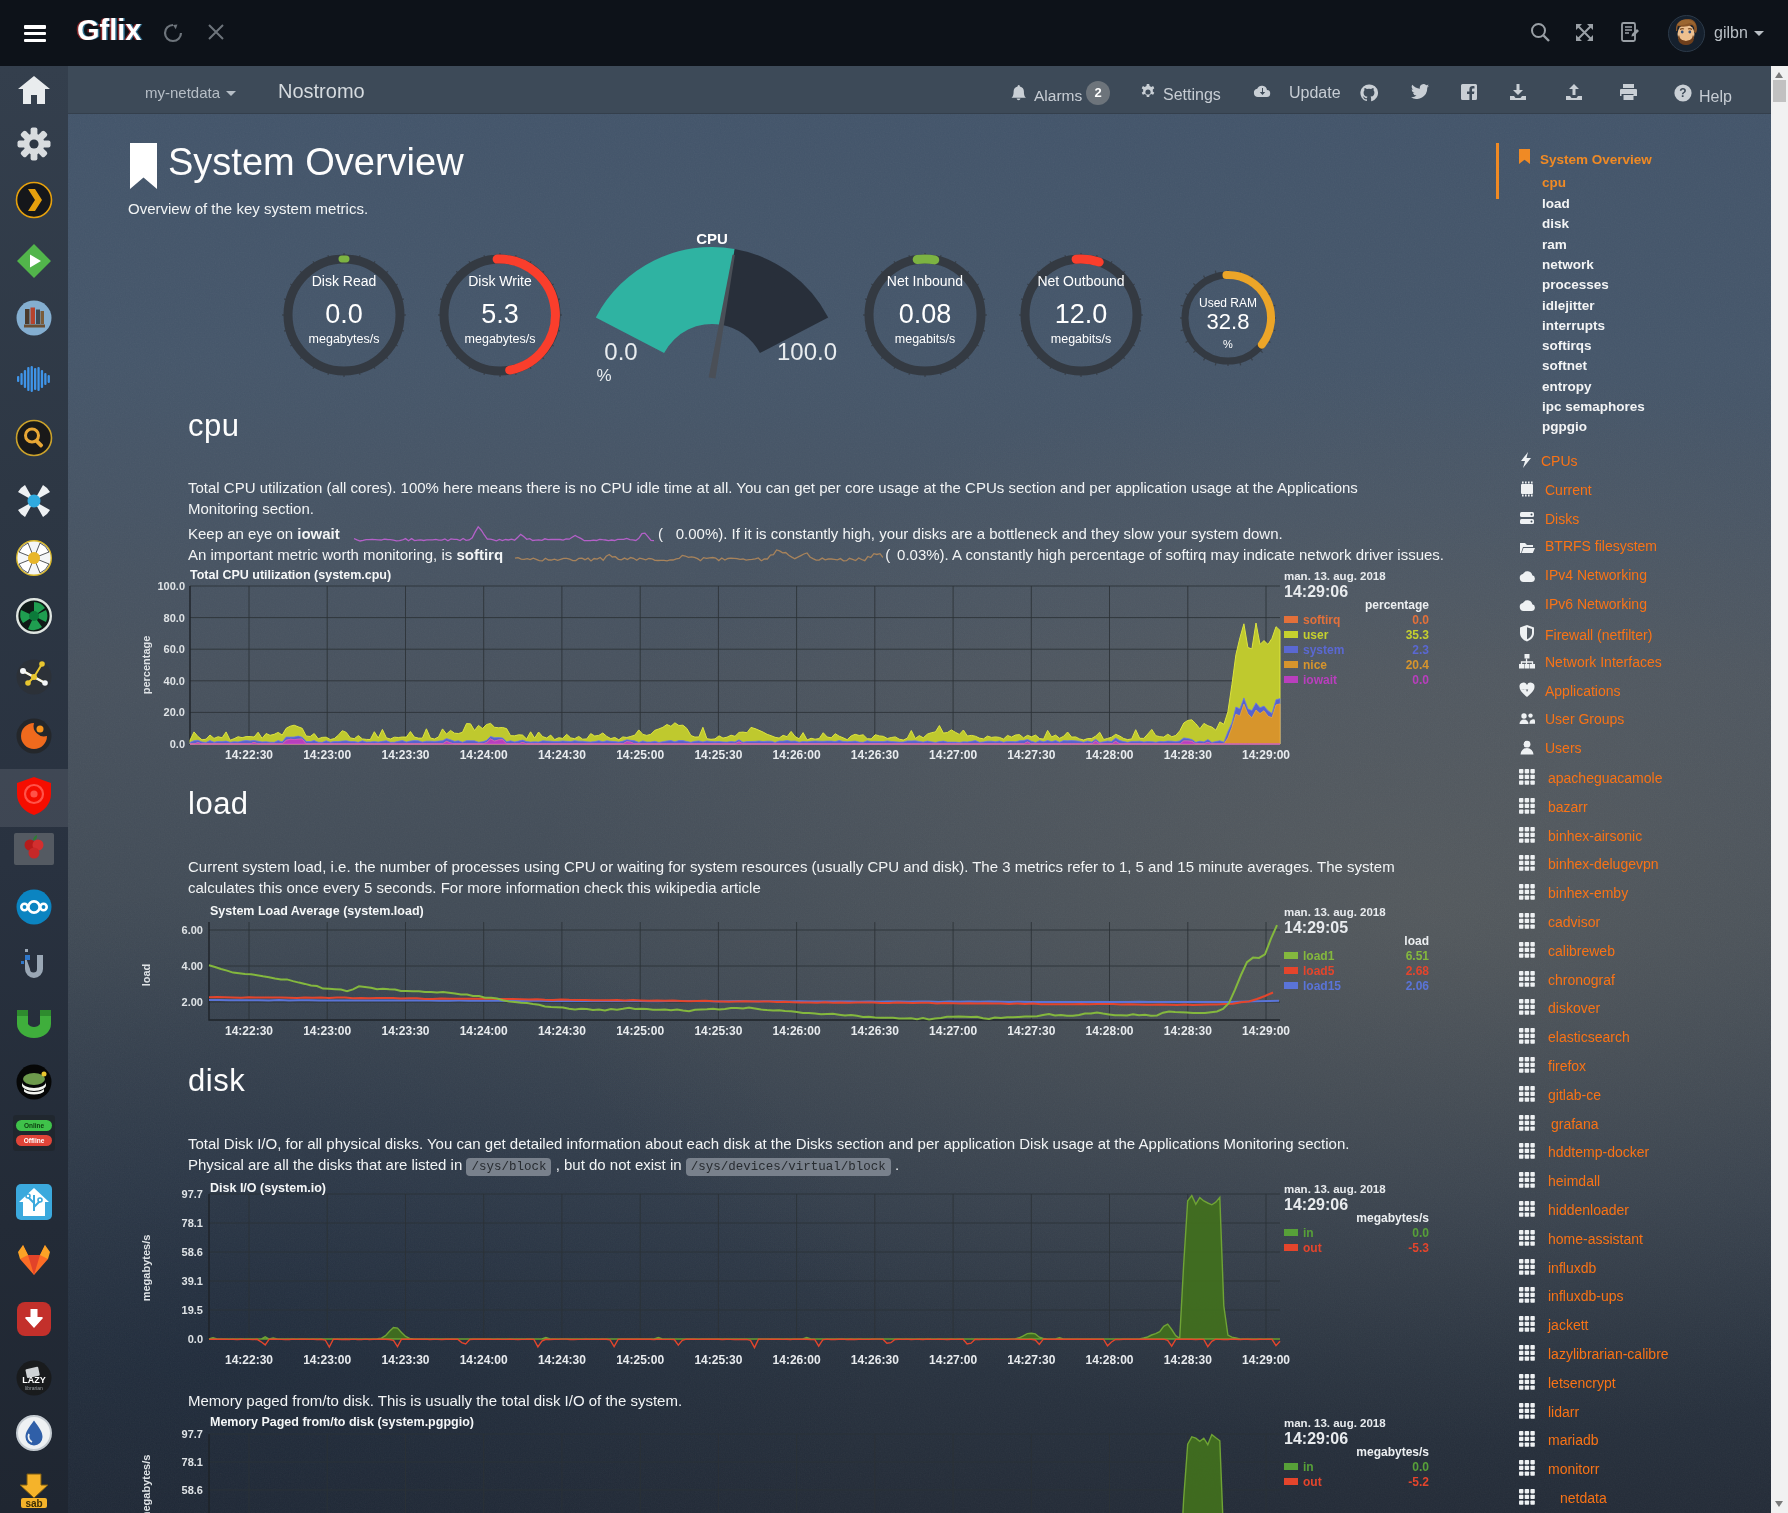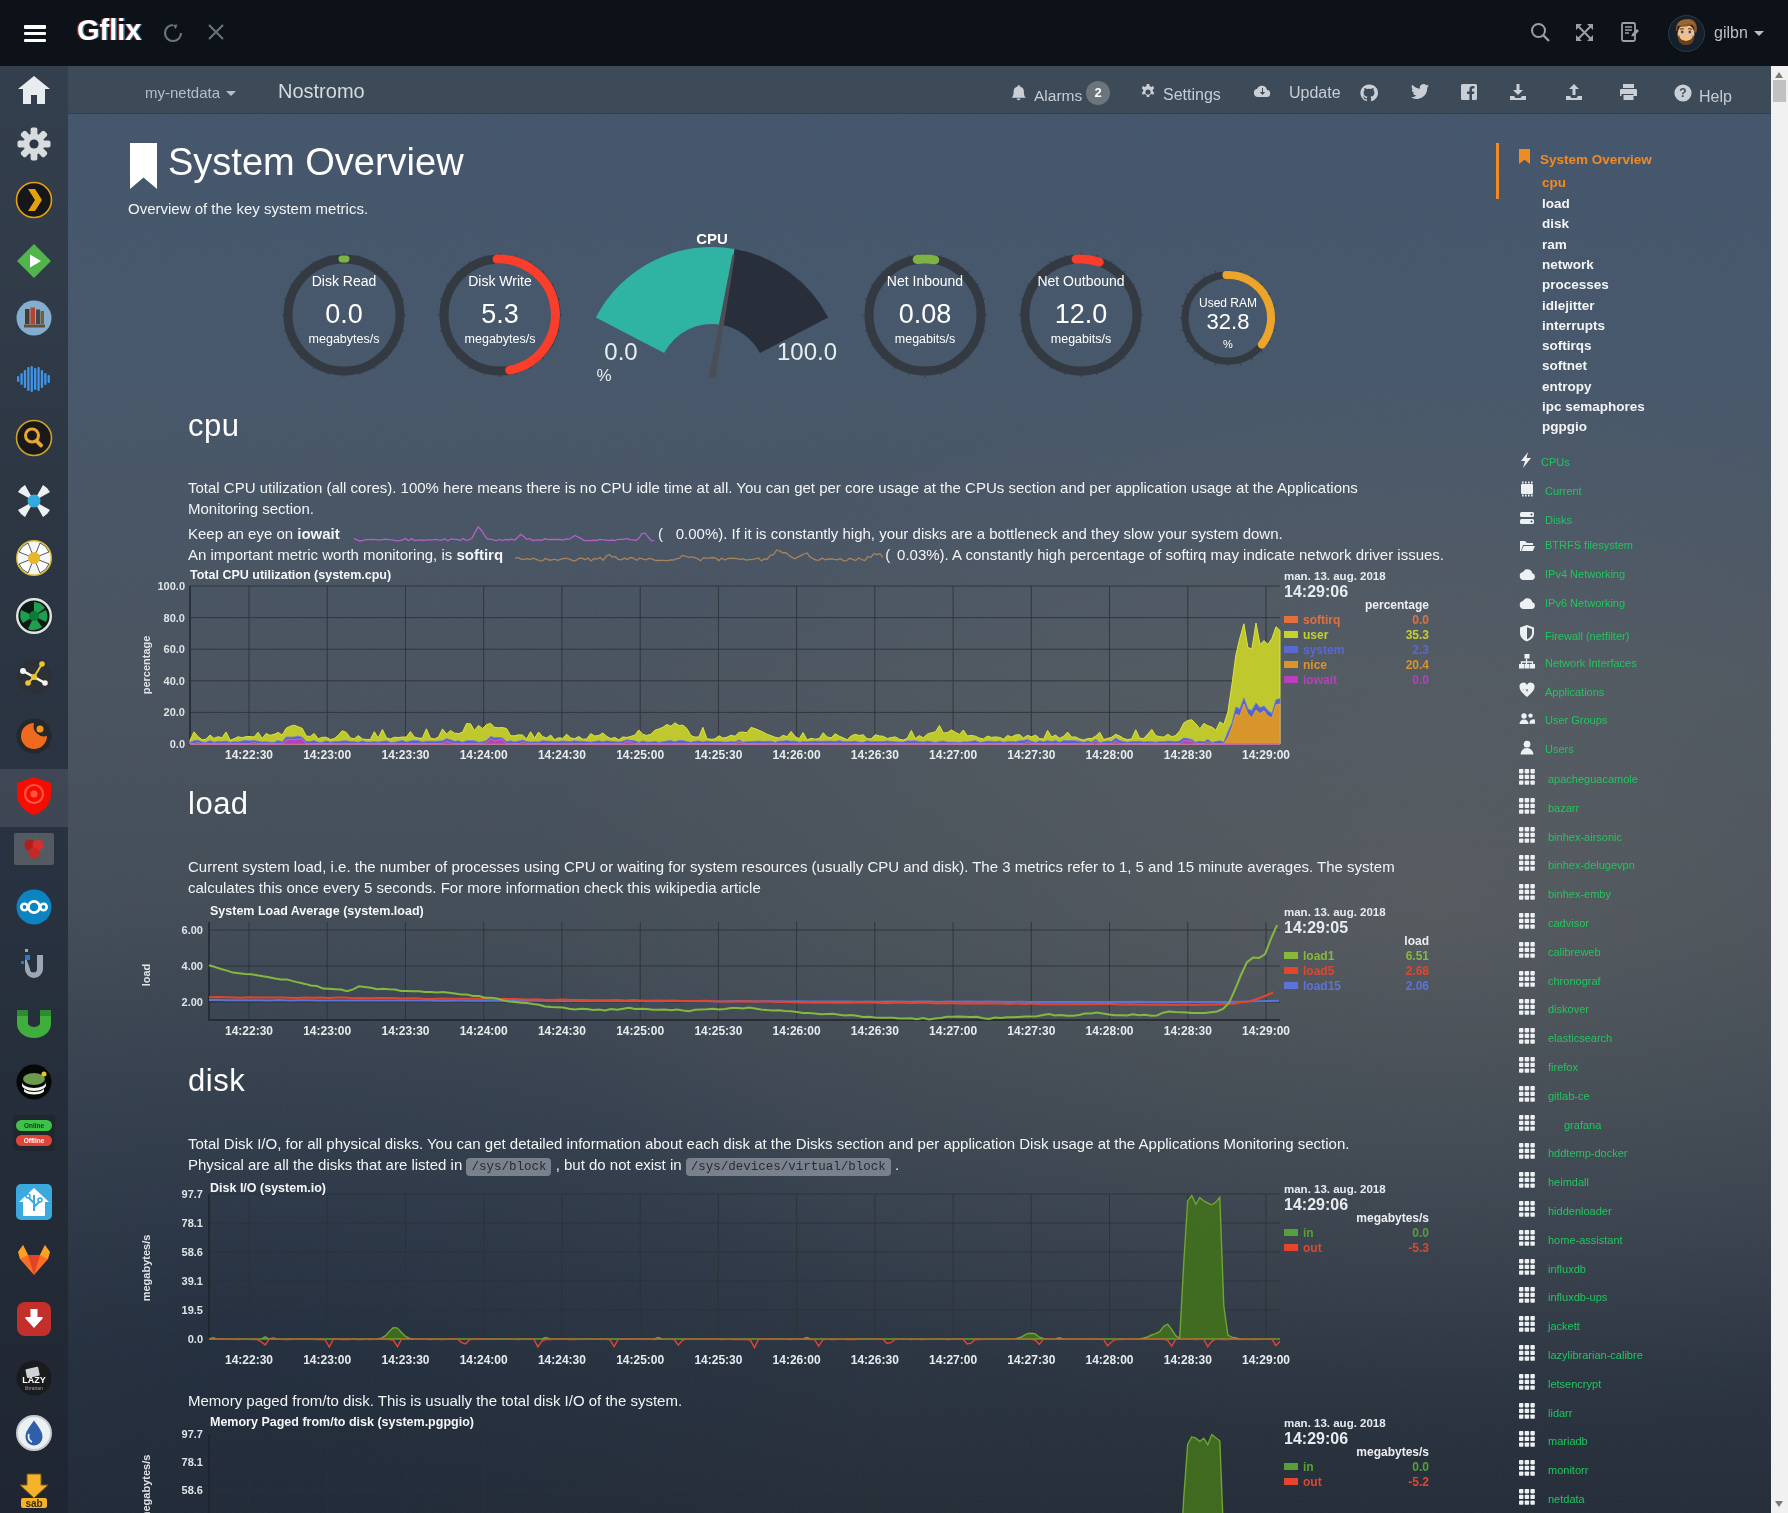--- a/index.html
+++ b/index.html
@@ -27,21 +27,21 @@
 .desc b{font-weight:bold}
 .code{font-family:"Liberation Mono",monospace;font-size:12.5px;background:#79818c;color:#272b30;padding:2px 5px;border-radius:4px}
 .ctitle{position:absolute;color:#f5f7f8;font-weight:bold;font-size:12.5px;white-space:nowrap}
 .cdate{position:absolute;color:#e8ebee;font-weight:bold;font-size:11.5px;text-align:left;line-height:15px;white-space:nowrap}
 .cdate .tm{font-size:16px}
 .lrow{position:absolute;font-weight:bold;font-size:12px;white-space:nowrap}
 .lrow .sw{display:inline-block;width:14px;height:7px;vertical-align:1px;margin-right:5px}
 .lval{position:absolute;font-weight:bold;font-size:12px;text-align:right;width:60px}
 .lhead{position:absolute;color:#eceff1;font-weight:bold;font-size:12px;text-align:right;width:80px}
 .rs1{color:#f3f4f5;font-weight:bold;font-size:13.5px;position:absolute}
-.rs2{color:#22c55e;font-size:11px;position:absolute}
+.rs2{color:#f97316;font-size:14px;position:absolute}
 .rs2 svg{margin-right:10px;vertical-align:-2px}
 .orange{color:#f08a24!important}
 #gflix{position:absolute;left:77px;top:14px;font-size:29px;font-weight:bold;color:#fff;
 text-shadow:-1.5px 0 0 rgba(255,60,60,0.5),1.5px 0 0 rgba(80,200,255,0.5)}
 .tbic{position:absolute;color:#6d747b}
 .xl{fill:#e8ebee;font-weight:bold;font-size:12px;font-family:"Liberation Sans",sans-serif}
 .yl{fill:#dfe3e6;font-weight:bold;font-size:11px;font-family:"Liberation Sans",sans-serif}
 .rot{fill:#dfe3e6;font-weight:bold;font-size:11px;font-family:"Liberation Sans",sans-serif}
 </style></head>
 <body>
@@ -1002,21 +1002,21 @@
         <rect x="0.0" y="0.0" width="4.4" height="4.4" rx="0.8"></rect>
         <rect x="5.7" y="0.0" width="4.4" height="4.4" rx="0.8"></rect>
         <rect x="11.4" y="0.0" width="4.4" height="4.4" rx="0.8"></rect>
         <rect x="0.0" y="5.7" width="4.4" height="4.4" rx="0.8"></rect>
         <rect x="5.7" y="5.7" width="4.4" height="4.4" rx="0.8"></rect>
         <rect x="11.4" y="5.7" width="4.4" height="4.4" rx="0.8"></rect>
         <rect x="0.0" y="11.4" width="4.4" height="4.4" rx="0.8"></rect>
         <rect x="5.7" y="11.4" width="4.4" height="4.4" rx="0.8"></rect>
         <rect x="11.4" y="11.4" width="4.4" height="4.4" rx="0.8"></rect>
       </g>
-    </svg><span style="margin-left:19px">grafana</span></div>
+    </svg><span style="margin-left:6px">grafana</span></div>
 <div class="rs2" style="left:1519px;top:1143px"><svg width="16" height="16" viewBox="0 0 16 16" fill="#eef1f3">
       <g>
         <rect x="0.0" y="0.0" width="4.4" height="4.4" rx="0.8"></rect>
         <rect x="5.7" y="0.0" width="4.4" height="4.4" rx="0.8"></rect>
         <rect x="11.4" y="0.0" width="4.4" height="4.4" rx="0.8"></rect>
         <rect x="0.0" y="5.7" width="4.4" height="4.4" rx="0.8"></rect>
         <rect x="5.7" y="5.7" width="4.4" height="4.4" rx="0.8"></rect>
         <rect x="11.4" y="5.7" width="4.4" height="4.4" rx="0.8"></rect>
         <rect x="0.0" y="11.4" width="4.4" height="4.4" rx="0.8"></rect>
         <rect x="5.7" y="11.4" width="4.4" height="4.4" rx="0.8"></rect>
@@ -1171,17 +1171,17 @@
         <rect x="0.0" y="0.0" width="4.4" height="4.4" rx="0.8"></rect>
         <rect x="5.7" y="0.0" width="4.4" height="4.4" rx="0.8"></rect>
         <rect x="11.4" y="0.0" width="4.4" height="4.4" rx="0.8"></rect>
         <rect x="0.0" y="5.7" width="4.4" height="4.4" rx="0.8"></rect>
         <rect x="5.7" y="5.7" width="4.4" height="4.4" rx="0.8"></rect>
         <rect x="11.4" y="5.7" width="4.4" height="4.4" rx="0.8"></rect>
         <rect x="0.0" y="11.4" width="4.4" height="4.4" rx="0.8"></rect>
         <rect x="5.7" y="11.4" width="4.4" height="4.4" rx="0.8"></rect>
         <rect x="11.4" y="11.4" width="4.4" height="4.4" rx="0.8"></rect>
       </g>
-    </svg><span style="margin-left:3px">netdata</span></div>
+    </svg><span style="margin-left:15px">netdata</span></div>
 <div id="scroll">
     <div style="position:absolute;left:4px;top:6px;width:0;height:0;border-left:4.5px solid transparent;border-right:4.5px solid transparent;border-bottom:6px solid #7a7a7a"></div>
     <div id="scrollthumb"></div>
     <div style="position:absolute;left:4px;bottom:6px;width:0;height:0;border-left:4.5px solid transparent;border-right:4.5px solid transparent;border-top:6px solid #7a7a7a"></div>
   </div>
 </body></html>

